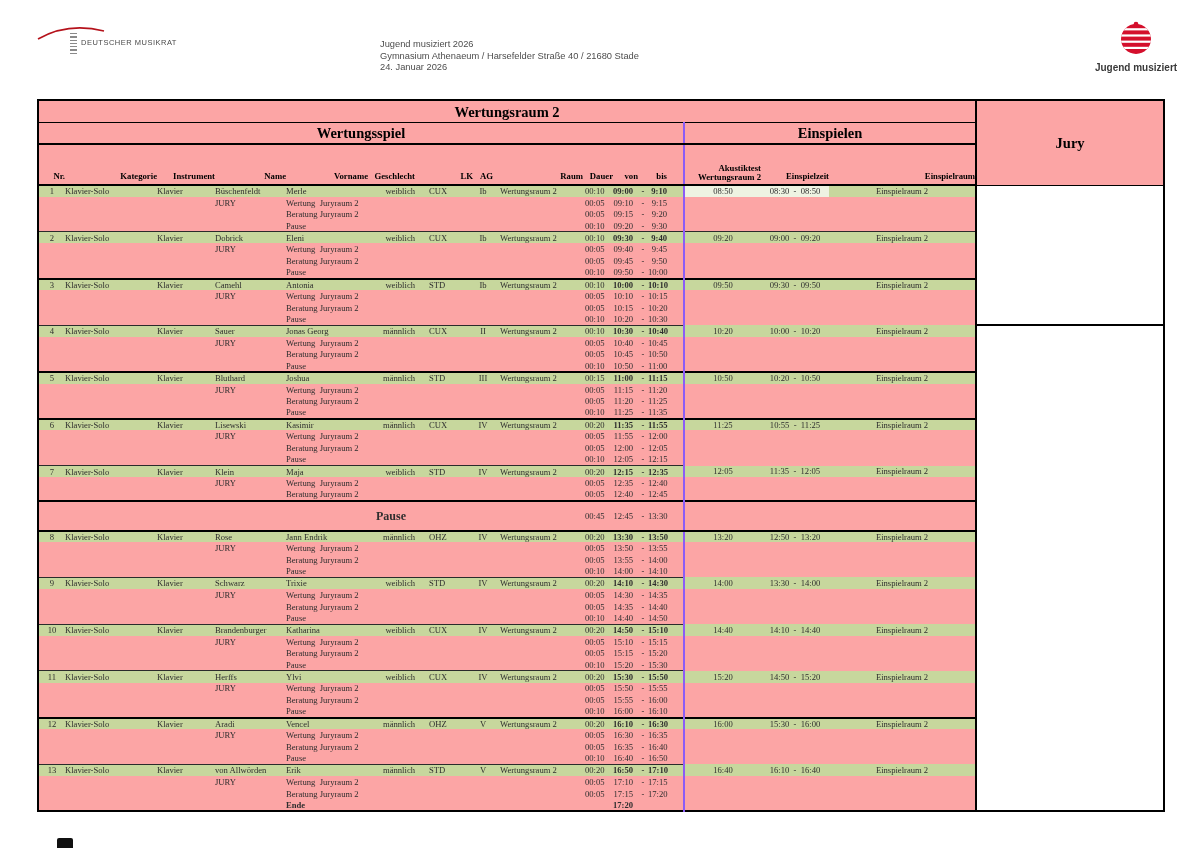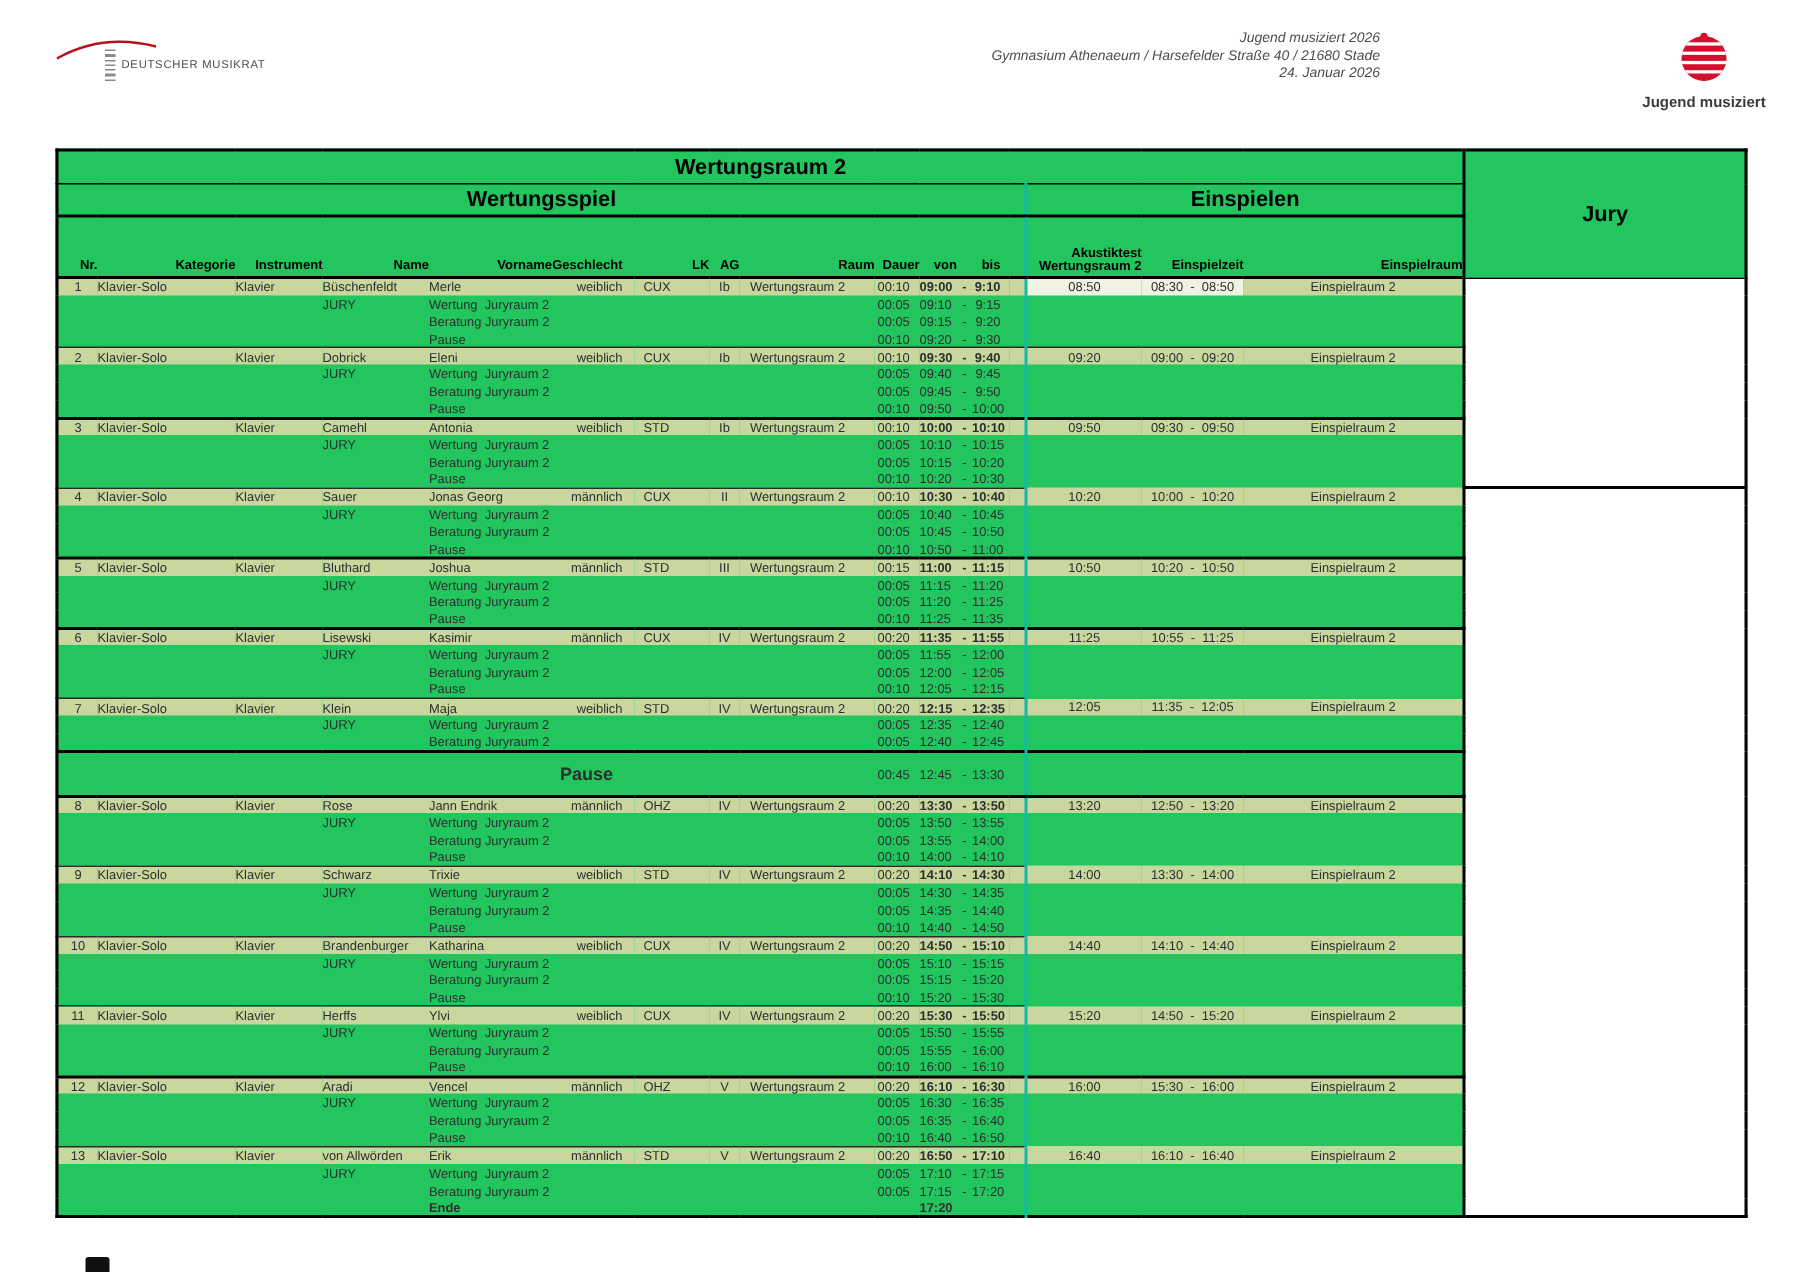--- a/index.html
+++ b/index.html
@@ -6,40 +6,40 @@
   body{width:1200px;height:848px;position:relative;background:#fff;
        font-family:"Liberation Sans",sans-serif;color:#2e2e2e;overflow:hidden;}
 
   
   .pg-header{position:absolute;left:0;top:0;width:1200px;height:95px;}
   .org-logo{position:absolute;left:36px;top:26px;width:220px;height:36px;}
   .org-arc{position:absolute;left:0;top:0;}
   .org-dashes{position:absolute;left:34px;top:7px;display:flex;flex-direction:column;gap:2px;}
   .org-dashes span{display:block;width:7px;height:1.3px;background:#8a8a8a;}
   .org-text{position:absolute;left:45px;top:12px;font-size:7.5px;letter-spacing:.5px;color:#4a4a4a;white-space:nowrap;}
-  .center-head{position:absolute;left:380px;top:20px;width:540px;text-align:right;
-               font-size:9.3px;line-height:11.5px;color:#4d4d4d;font-style:italic;}
+  .center-head{position:absolute;left:380px;top:39px;width:540px;text-align:left;
+               font-size:9.3px;line-height:11.5px;color:#4d4d4d;}
   .brand{position:absolute;left:1086px;top:20px;width:100px;text-align:center;}
   .brand-text{margin-top:2px;font-size:10px;font-weight:bold;color:#3a3a3a;white-space:nowrap;}
 
   
   .schedule{position:absolute;left:37px;top:99px;}
-  table{border-collapse:collapse;table-layout:fixed;width:1126px;border:2px solid #000;background:#22c55e;}
+  table{border-collapse:collapse;table-layout:fixed;width:1126px;border:2px solid #000;background:#fca5a5;font-family:Liberation Serif, serif;}
   td,th{padding:0;margin:0;font-size:8.6px;font-weight:normal;line-height:10px;
         vertical-align:middle;white-space:nowrap;}
   thead th{color:#000;}
   tr.r{height:11.7px;}
   tr.main td{}
   .title-row th{height:21px;font-size:14.5px;font-weight:bold;text-align:center;border-bottom:1px solid #000;}
   .sec-row th{height:20px;font-size:14.5px;font-weight:bold;text-align:center;border-bottom:2px solid #000;}
   .colhead-row th{height:36px;vertical-align:bottom;padding-bottom:3px;font-size:8.7px;font-weight:bold;text-align:right;border-bottom:2px solid #000;}
   .juryhead{border-left:2px solid #000;font-size:13.5px;font-weight:bold;text-align:center;vertical-align:middle;}
   .jurycell{border-left:2px solid #000;background:#fff;}
   .j1{border-bottom:2px solid #000;}
-  .vl2{border-left:2px solid #14b8a6;}
+  .vl2{border-left:2px solid #8b5cf6;}
   .g{background:#c7d79d;}
   .p{background:#eef3e2;}
   .s1{border-top:1px solid #2b2b2b;}
   .s2{border-top:2px solid #000;}
   .c{text-align:center;}
   .ra{text-align:right;}
   .b{font-weight:bold;}
   .pre{white-space:pre;}
   .pl2{padding-left:2px;}
   .pl5{padding-left:5px;}

